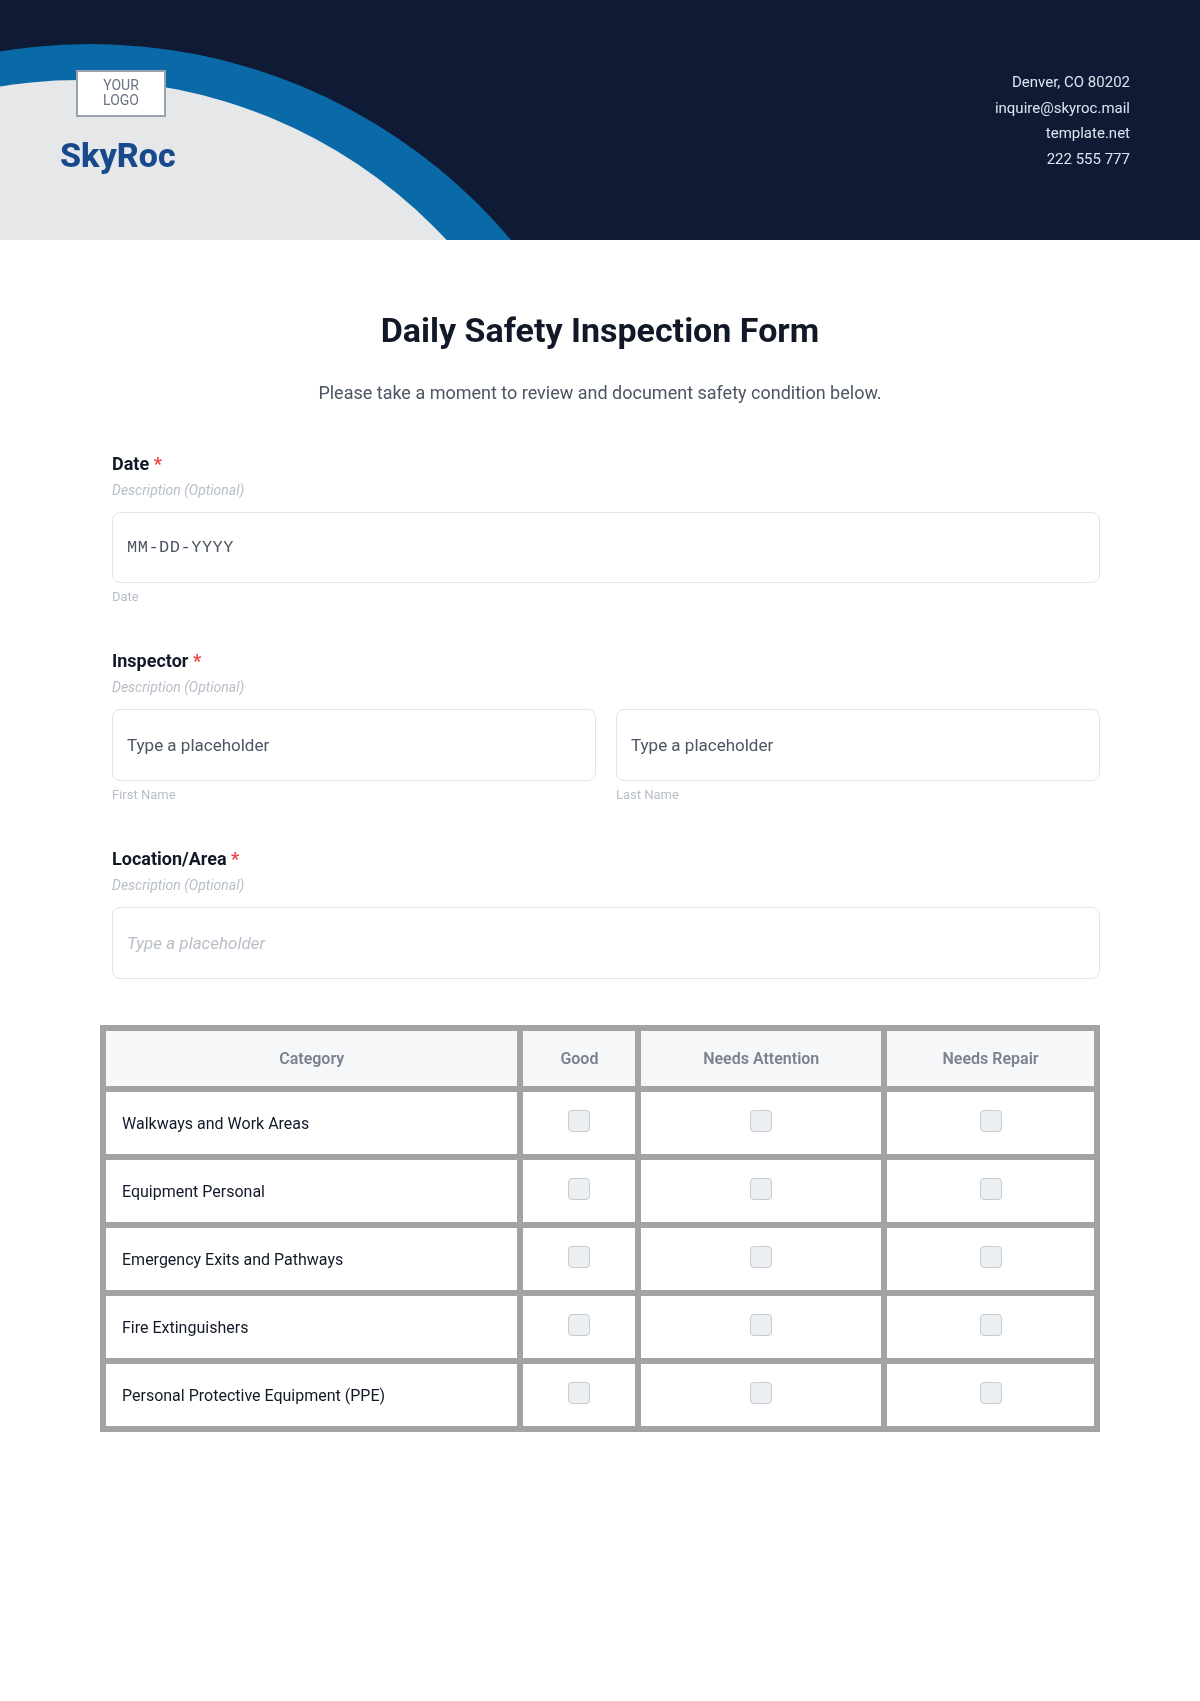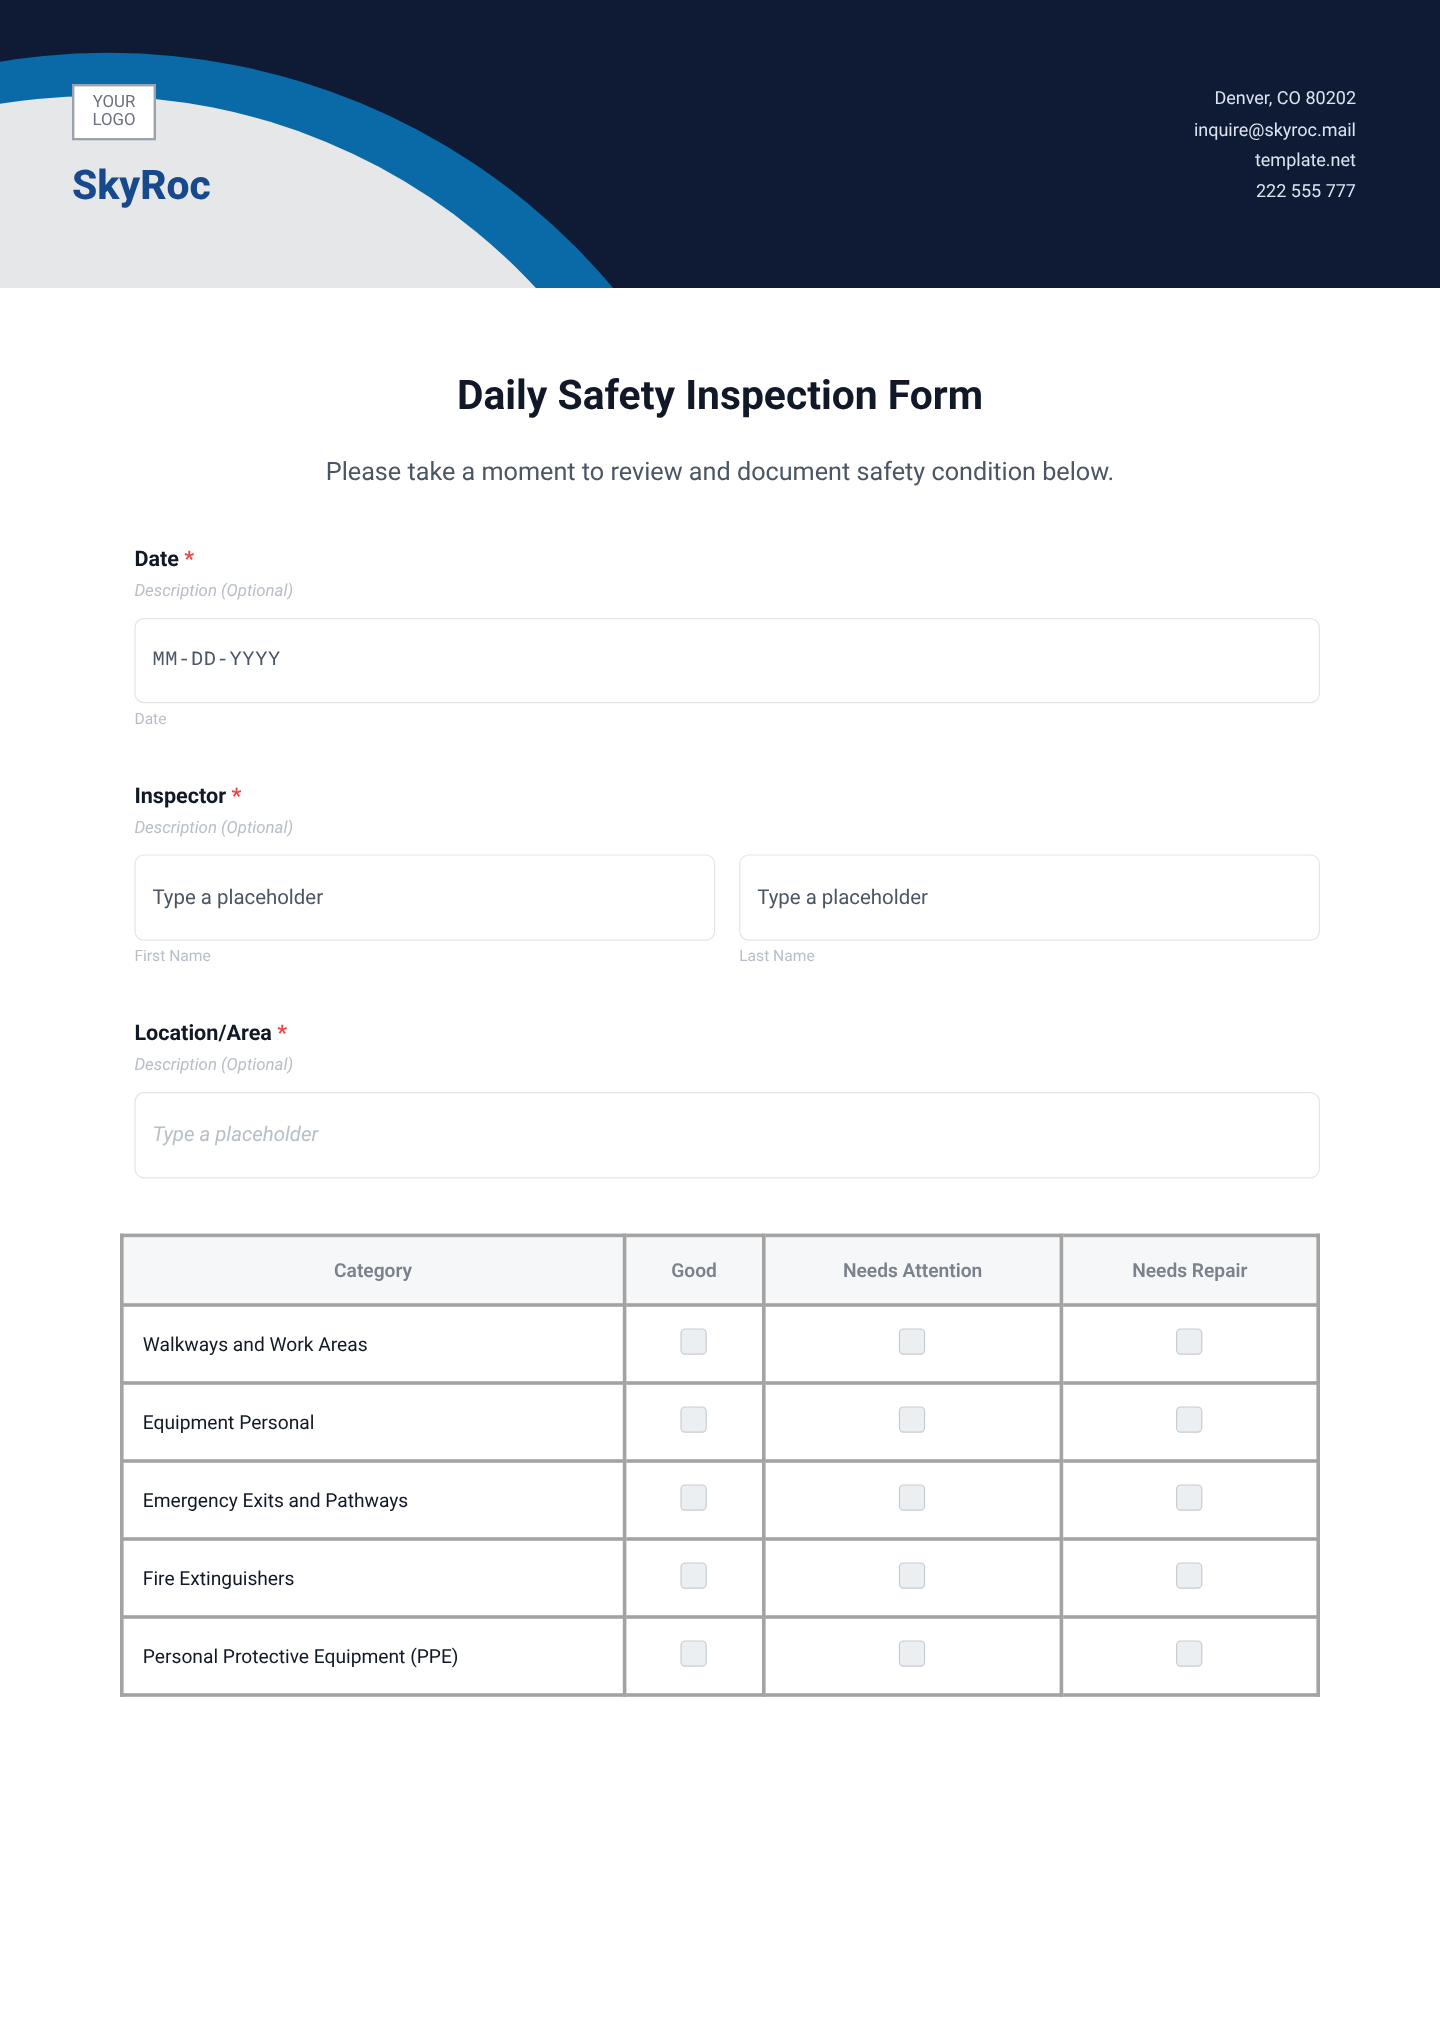--- a/index.html
+++ b/index.html
@@ -42,21 +42,22 @@
   z-index: 2;
 }
 .header .logo-box {
   border: 2px solid #9aa3ad;
   background: #fff;
   padding: 6px 10px;
   font-size: 14px;
   line-height: 1.1;
   color: #6b7280;
   text-align: center;
-  width: 70px;
+  width: 90px;
+  margin-left: 16px;
 }
 .header .brand {
   margin-top: 18px;
   font-size: 34px;
   font-weight: 800;
   color: #174a8c;
 }
 .header .contact {
   position: absolute;
   right: 70px;
@@ -72,21 +73,21 @@
 }
 .title {
   text-align: center;
   font-size: 34px;
   font-weight: 700;
   color: #111827;
   margin-bottom: 28px;
 }
 .subtitle {
   text-align: center;
-  font-size: 21px;
+  font-size: 18px;
   color: #4b5563;
   margin-bottom: 50px;
   margin-top: 32px;
 }
 .field-group { margin-bottom: 46px; margin-left: 12px; }
 .field-label {
   font-size: 18px;
   font-weight: 700;
   color: #111827;
   margin-bottom: 8px;
@@ -117,21 +118,21 @@
   margin-top: 6px;
 }
 .row { display: flex; gap: 20px; }
 .row .col { flex: 1; }
 table.checklist {
   width: 100%;
   border-collapse: collapse;
   border: 1px solid #e3e6eb;
 }
 table.checklist th, table.checklist td {
-  border: 3px solid #a3a3a3;
+  border: 6px solid #a3a3a3;
   padding: 18px 14px;
   font-size: 16px;
   vertical-align: middle;
 }
 table.checklist th {
   background: #f5f7f9;
   color: #7a828d;
   font-weight: 600;
   text-align: center;
 }

